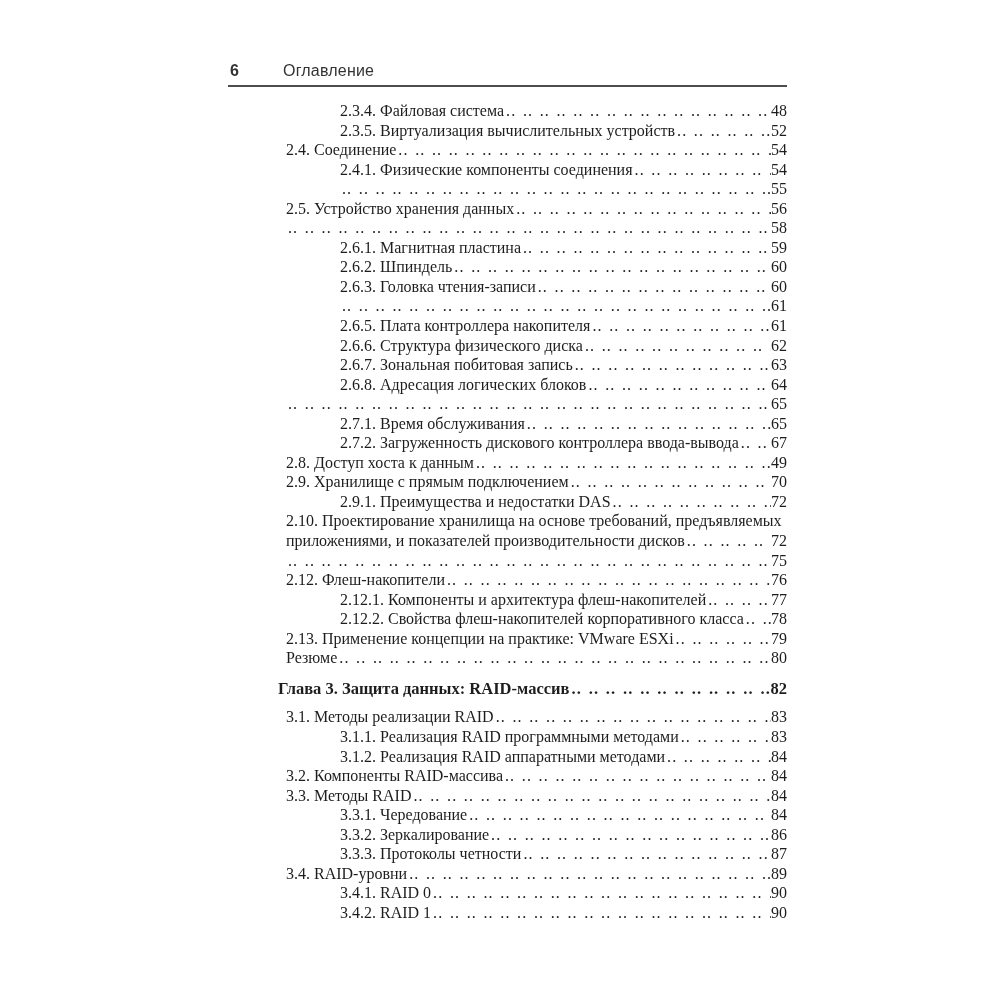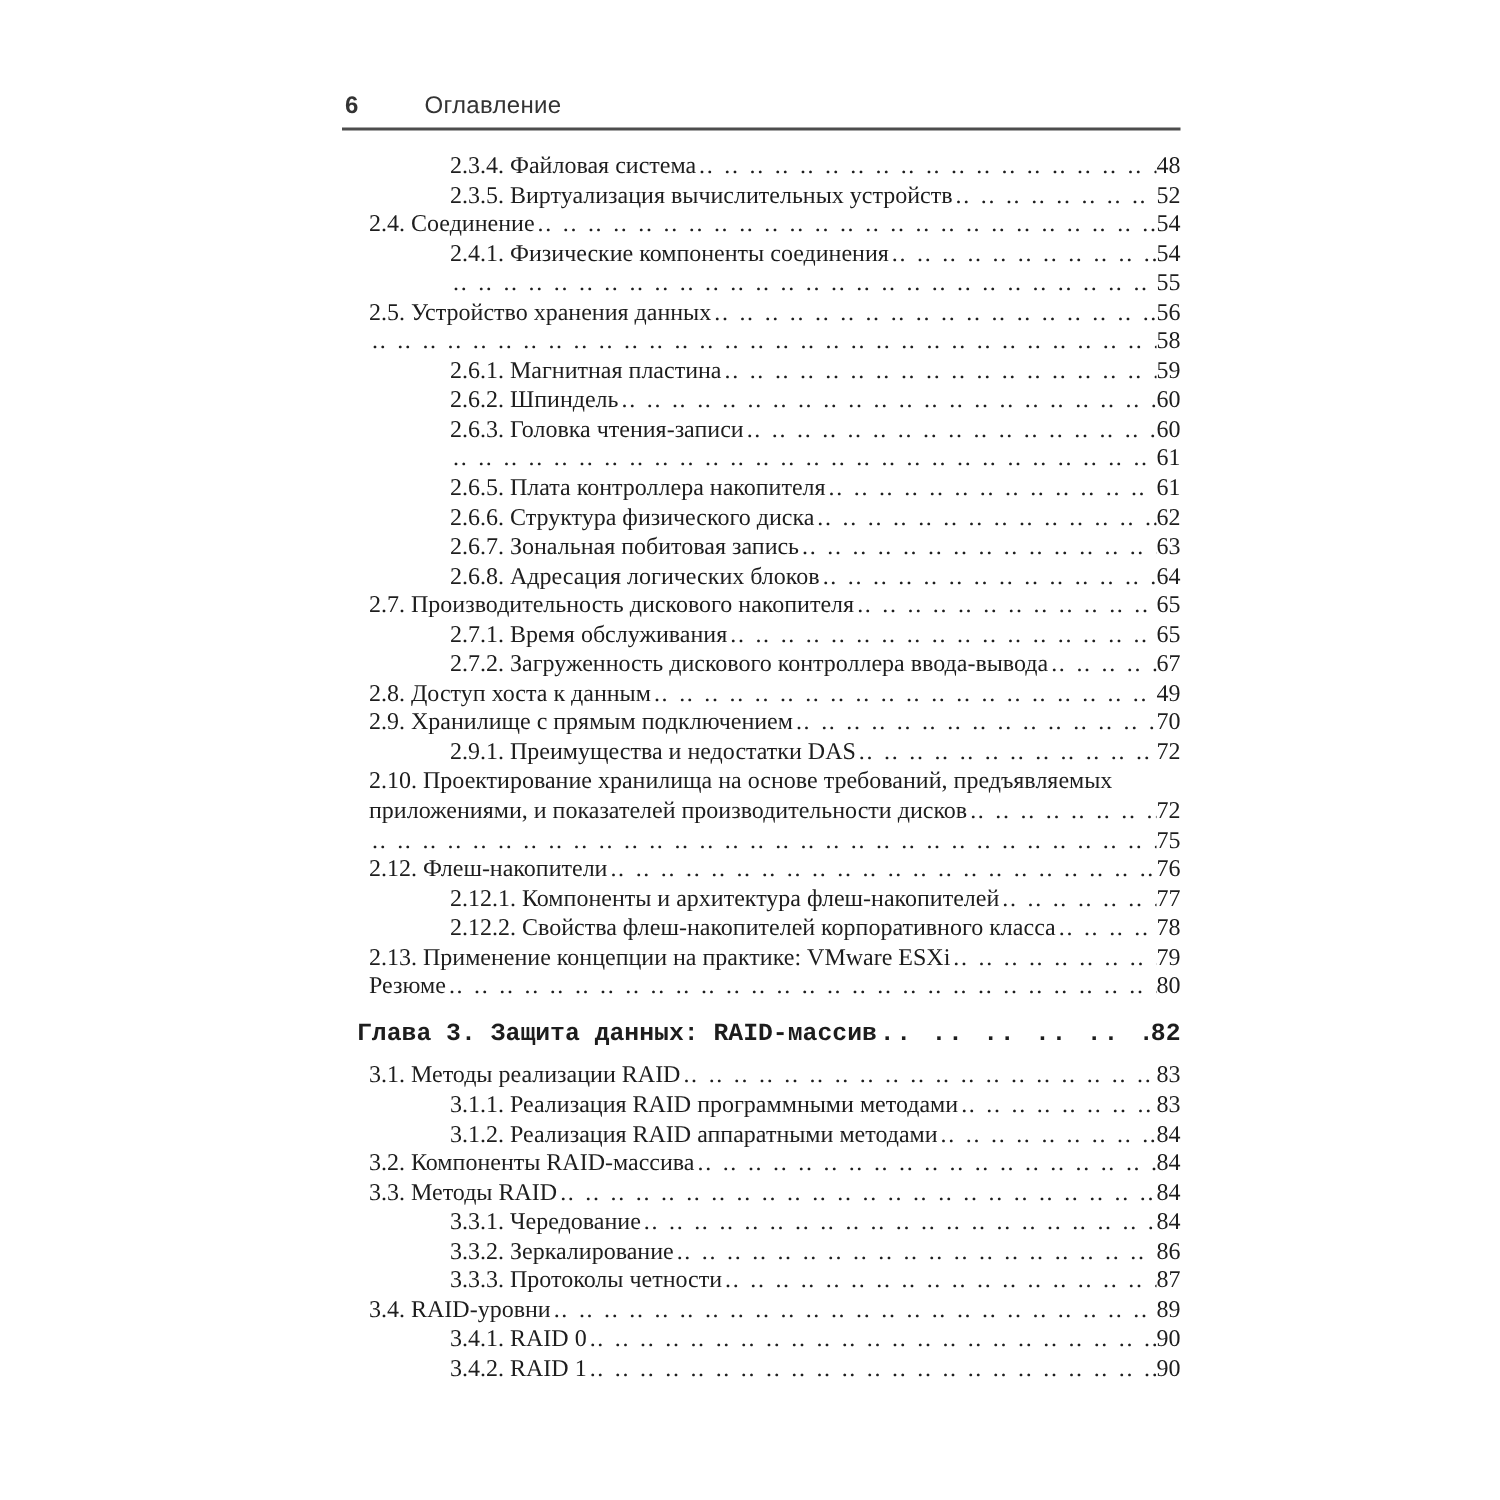--- a/index.html
+++ b/index.html
@@ -46,40 +46,40 @@
     left: 238px;
     top: 101px;
     width: 549px;
     font-size: 16px;
   }
   .row {
     display: flex;
     align-items: baseline;
     line-height: 19.55px;
     height: 19.55px;
+    margin-left: 40px;
   }
   .row .t { white-space: nowrap; flex: 0 0 auto; }
   .row .leader {
     flex: 1 1 auto;
     overflow: hidden;
     white-space: nowrap;
     letter-spacing: 1.1px;
     word-spacing: 1.5px;
     padding: 0 1px 0 2px;
     min-width: 0;
   }
   .row .pg { flex: 0 0 auto; }
   .lvl1 { padding-left: 8px; }
   .lvl2 { padding-left: 62px; }
   .lvl0 {
     font-weight: 700;
     font-size: 16.5px;
     margin-top: 11px;
     margin-bottom: 9px;
-    font-family: Liberation Mono, monospace;
   }
 </style>
 </head>
 <body>
 
 <div class="pagehead">
   <span class="num">6</span>
   <span class="title">Оглавление</span>
 </div>
 
@@ -152,21 +152,20 @@
       <span class="t">2.6.7. Зональная побитовая запись</span>
       <span class="leader">.. .. .. .. .. .. .. .. .. .. .. .. .. .. .. .. .. .. .. .. .. .. .. .. .. .. .. .. .. .. .. .. .. .. .. .. .. .. .. .. .. .. .. .. .. .. .. .. .. .. .. .. .. .. .. .. .. .. .. .. .. .. .. .. .. .. .. .. .. .. .. .. .. .. .. .. .. .. .. .. </span>
       <span class="pg">63</span>
     </div>
     <div class="row lvl2">
       <span class="t">2.6.8. Адресация логических блоков</span>
       <span class="leader">.. .. .. .. .. .. .. .. .. .. .. .. .. .. .. .. .. .. .. .. .. .. .. .. .. .. .. .. .. .. .. .. .. .. .. .. .. .. .. .. .. .. .. .. .. .. .. .. .. .. .. .. .. .. .. .. .. .. .. .. .. .. .. .. .. .. .. .. .. .. .. .. .. .. .. .. .. .. .. .. </span>
       <span class="pg">64</span>
     </div>
     <div class="row lvl1">
-      <span class="t">2.7. Производительность дискового накопителя</span>
       <span class="leader">.. .. .. .. .. .. .. .. .. .. .. .. .. .. .. .. .. .. .. .. .. .. .. .. .. .. .. .. .. .. .. .. .. .. .. .. .. .. .. .. .. .. .. .. .. .. .. .. .. .. .. .. .. .. .. .. .. .. .. .. .. .. .. .. .. .. .. .. .. .. .. .. .. .. .. .. .. .. .. .. </span>
       <span class="pg">65</span>
     </div>
     <div class="row lvl2">
       <span class="t">2.7.1. Время обслуживания</span>
       <span class="leader">.. .. .. .. .. .. .. .. .. .. .. .. .. .. .. .. .. .. .. .. .. .. .. .. .. .. .. .. .. .. .. .. .. .. .. .. .. .. .. .. .. .. .. .. .. .. .. .. .. .. .. .. .. .. .. .. .. .. .. .. .. .. .. .. .. .. .. .. .. .. .. .. .. .. .. .. .. .. .. .. </span>
       <span class="pg">65</span>
     </div>
     <div class="row lvl2">
       <span class="t">2.7.2. Загруженность дискового контроллера ввода-вывода</span>

